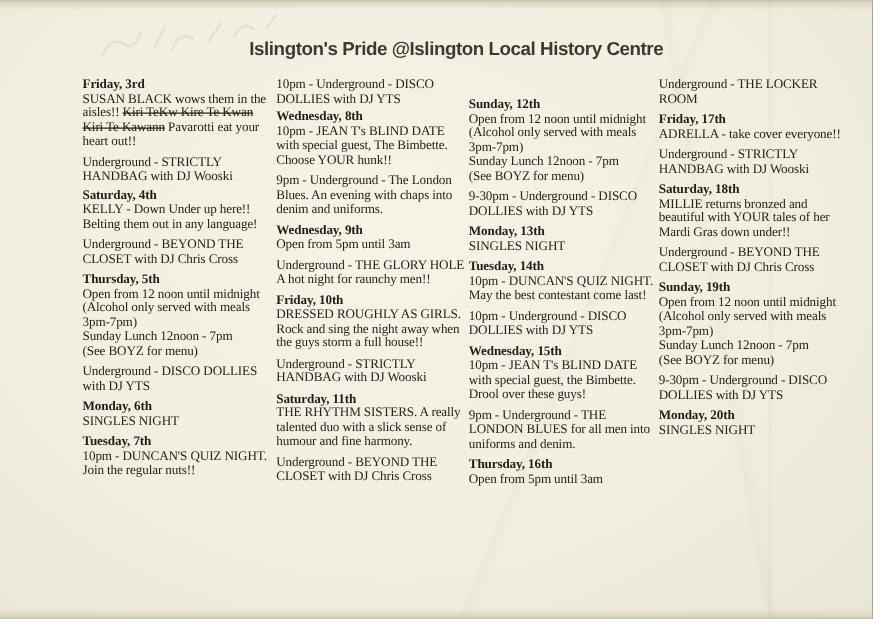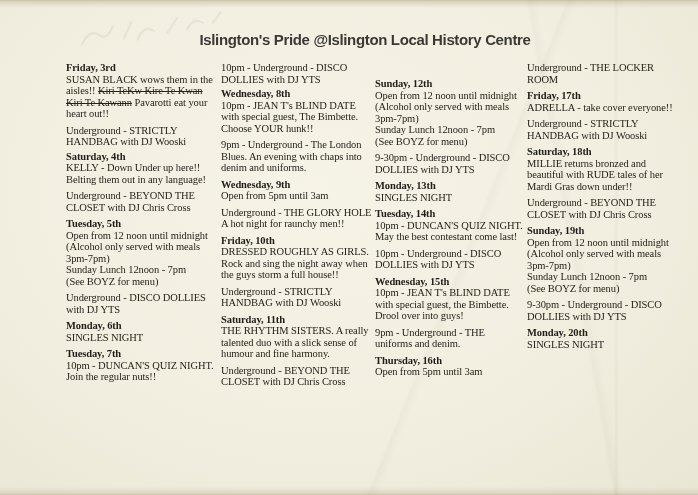--- a/index.html
+++ b/index.html
@@ -74,21 +74,21 @@
         <div class="block xl">
           <div class="hdr">Saturday, 4th</div>
           <div class="line"><span class="seg">KELLY - Down Under up here!!</span></div>
           <div class="line"><span class="seg">Belting them out in any language!</span></div>
         </div>
         <div class="block">
           <div class="line"><span class="seg">Underground - BEYOND THE</span></div>
           <div class="line"><span class="seg">CLOSET with DJ Chris Cross</span></div>
         </div>
         <div class="block">
-          <div class="hdr">Tuesday, 5th</div>
+          <div class="hdr">Thursday, 5th</div>
           <div class="line"><span class="seg">Open from 12 noon until midnight</span></div>
           <div class="line"><span class="seg">(Alcohol only served with meals</span></div>
           <div class="line"><span class="seg">3pm-7pm)</span></div>
           <div class="line"><span class="seg">Sunday Lunch 12noon - 7pm</span></div>
           <div class="line"><span class="seg">(See BOYZ for menu)</span></div>
         </div>
         <div class="block">
           <div class="line"><span class="seg">Underground - DISCO DOLLIES</span></div>
           <div class="line"><span class="seg">with DJ YTS</span></div>
         </div>
@@ -170,24 +170,25 @@
           <div class="line"><span class="seg">May the best contestant come last!</span></div>
         </div>
         <div class="block">
           <div class="line"><span class="seg">10pm - Underground - DISCO</span></div>
           <div class="line"><span class="seg">DOLLIES with DJ YTS</span></div>
         </div>
         <div class="block">
           <div class="hdr">Wednesday, 15th</div>
           <div class="line"><span class="seg">10pm - JEAN T's BLIND DATE</span></div>
           <div class="line"><span class="seg">with special guest, the Bimbette.</span></div>
-          <div class="line"><span class="seg">Drool over into guys!</span></div>
+          <div class="line"><span class="seg">Drool over these guys!</span></div>
         </div>
         <div class="block">
           <div class="line"><span class="seg">9pm - Underground - THE</span></div>
+          <div class="line"><span class="seg">LONDON BLUES for all men into</span></div>
           <div class="line"><span class="seg">uniforms and denim.</span></div>
         </div>
         <div class="block">
           <div class="hdr">Thursday, 16th</div>
           <div class="line"><span class="seg">Open from 5pm until 3am</span></div>
         </div>
       </div>
       <div class="column c3">
         <div class="block">
           <div class="line"><span class="seg">Underground - THE LOCKER</span></div>
@@ -197,21 +198,21 @@
           <div class="hdr">Friday, 17th</div>
           <div class="line"><span class="seg">ADRELLA - take cover everyone!!</span></div>
         </div>
         <div class="block">
           <div class="line"><span class="seg">Underground - STRICTLY</span></div>
           <div class="line"><span class="seg">HANDBAG with DJ Wooski</span></div>
         </div>
         <div class="block">
           <div class="hdr">Saturday, 18th</div>
           <div class="line"><span class="seg">MILLIE returns bronzed and</span></div>
-          <div class="line"><span class="seg">beautiful with RUDE tales of her</span></div>
+          <div class="line"><span class="seg">beautiful with YOUR tales of her</span></div>
           <div class="line"><span class="seg">Mardi Gras down under!!</span></div>
         </div>
         <div class="block">
           <div class="line"><span class="seg">Underground - BEYOND THE</span></div>
           <div class="line"><span class="seg">CLOSET with DJ Chris Cross</span></div>
         </div>
         <div class="block">
           <div class="hdr">Sunday, 19th</div>
           <div class="line"><span class="seg">Open from 12 noon until midnight</span></div>
           <div class="line"><span class="seg">(Alcohol only served with meals</span></div>

